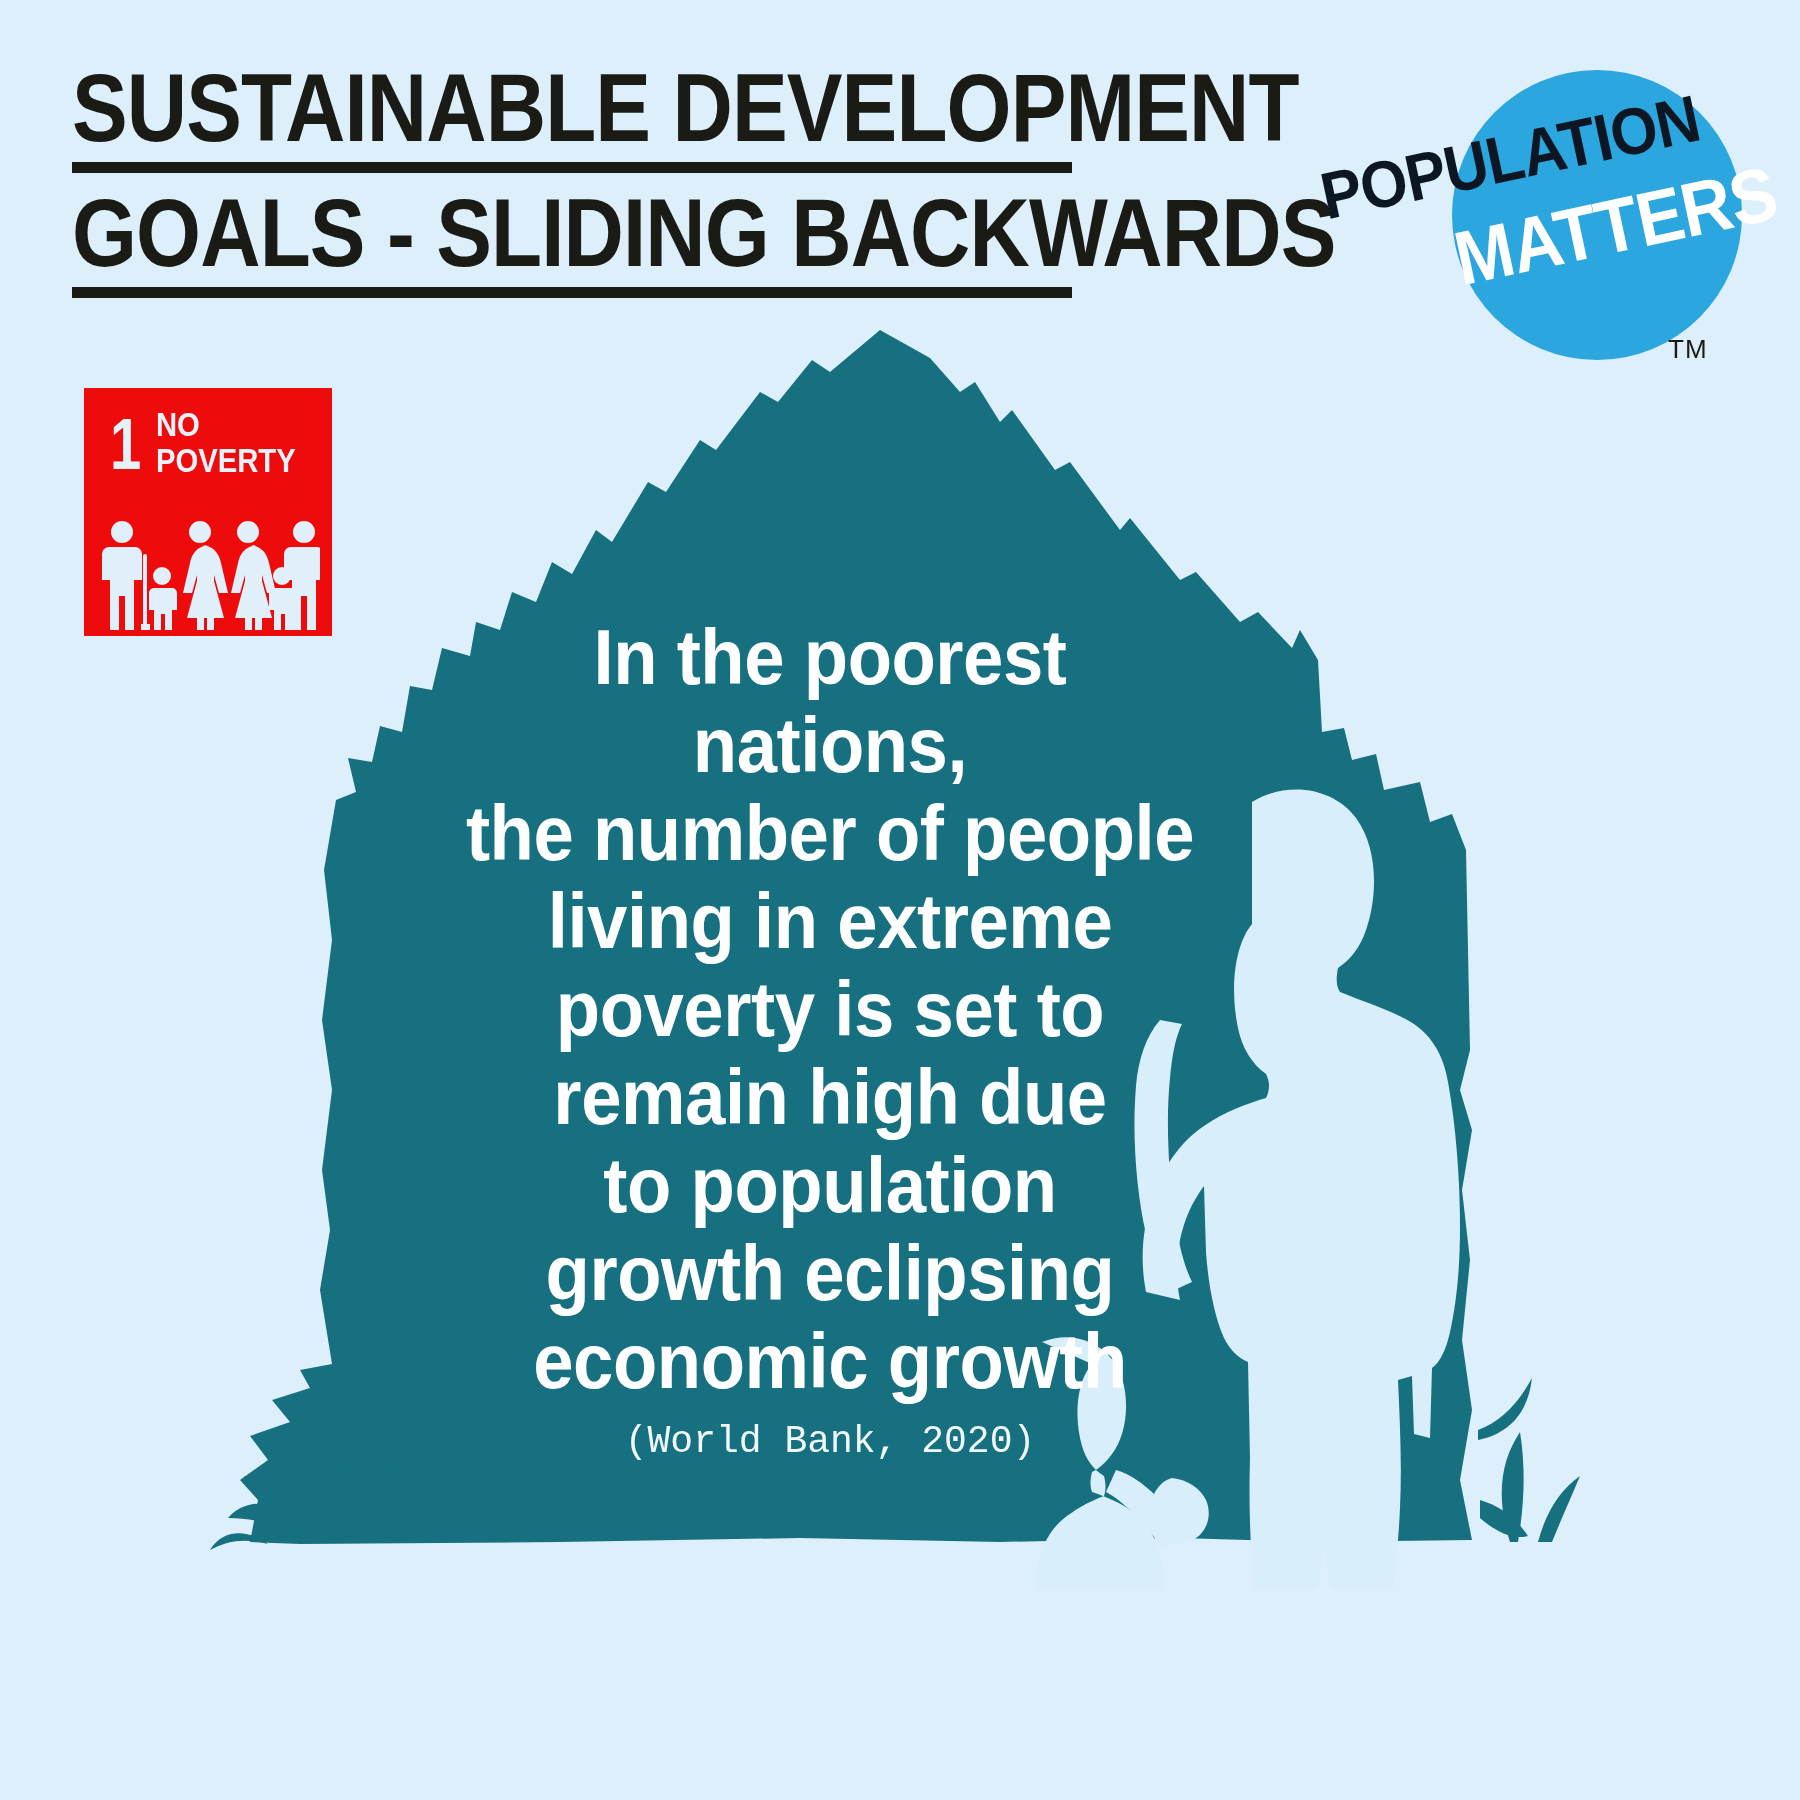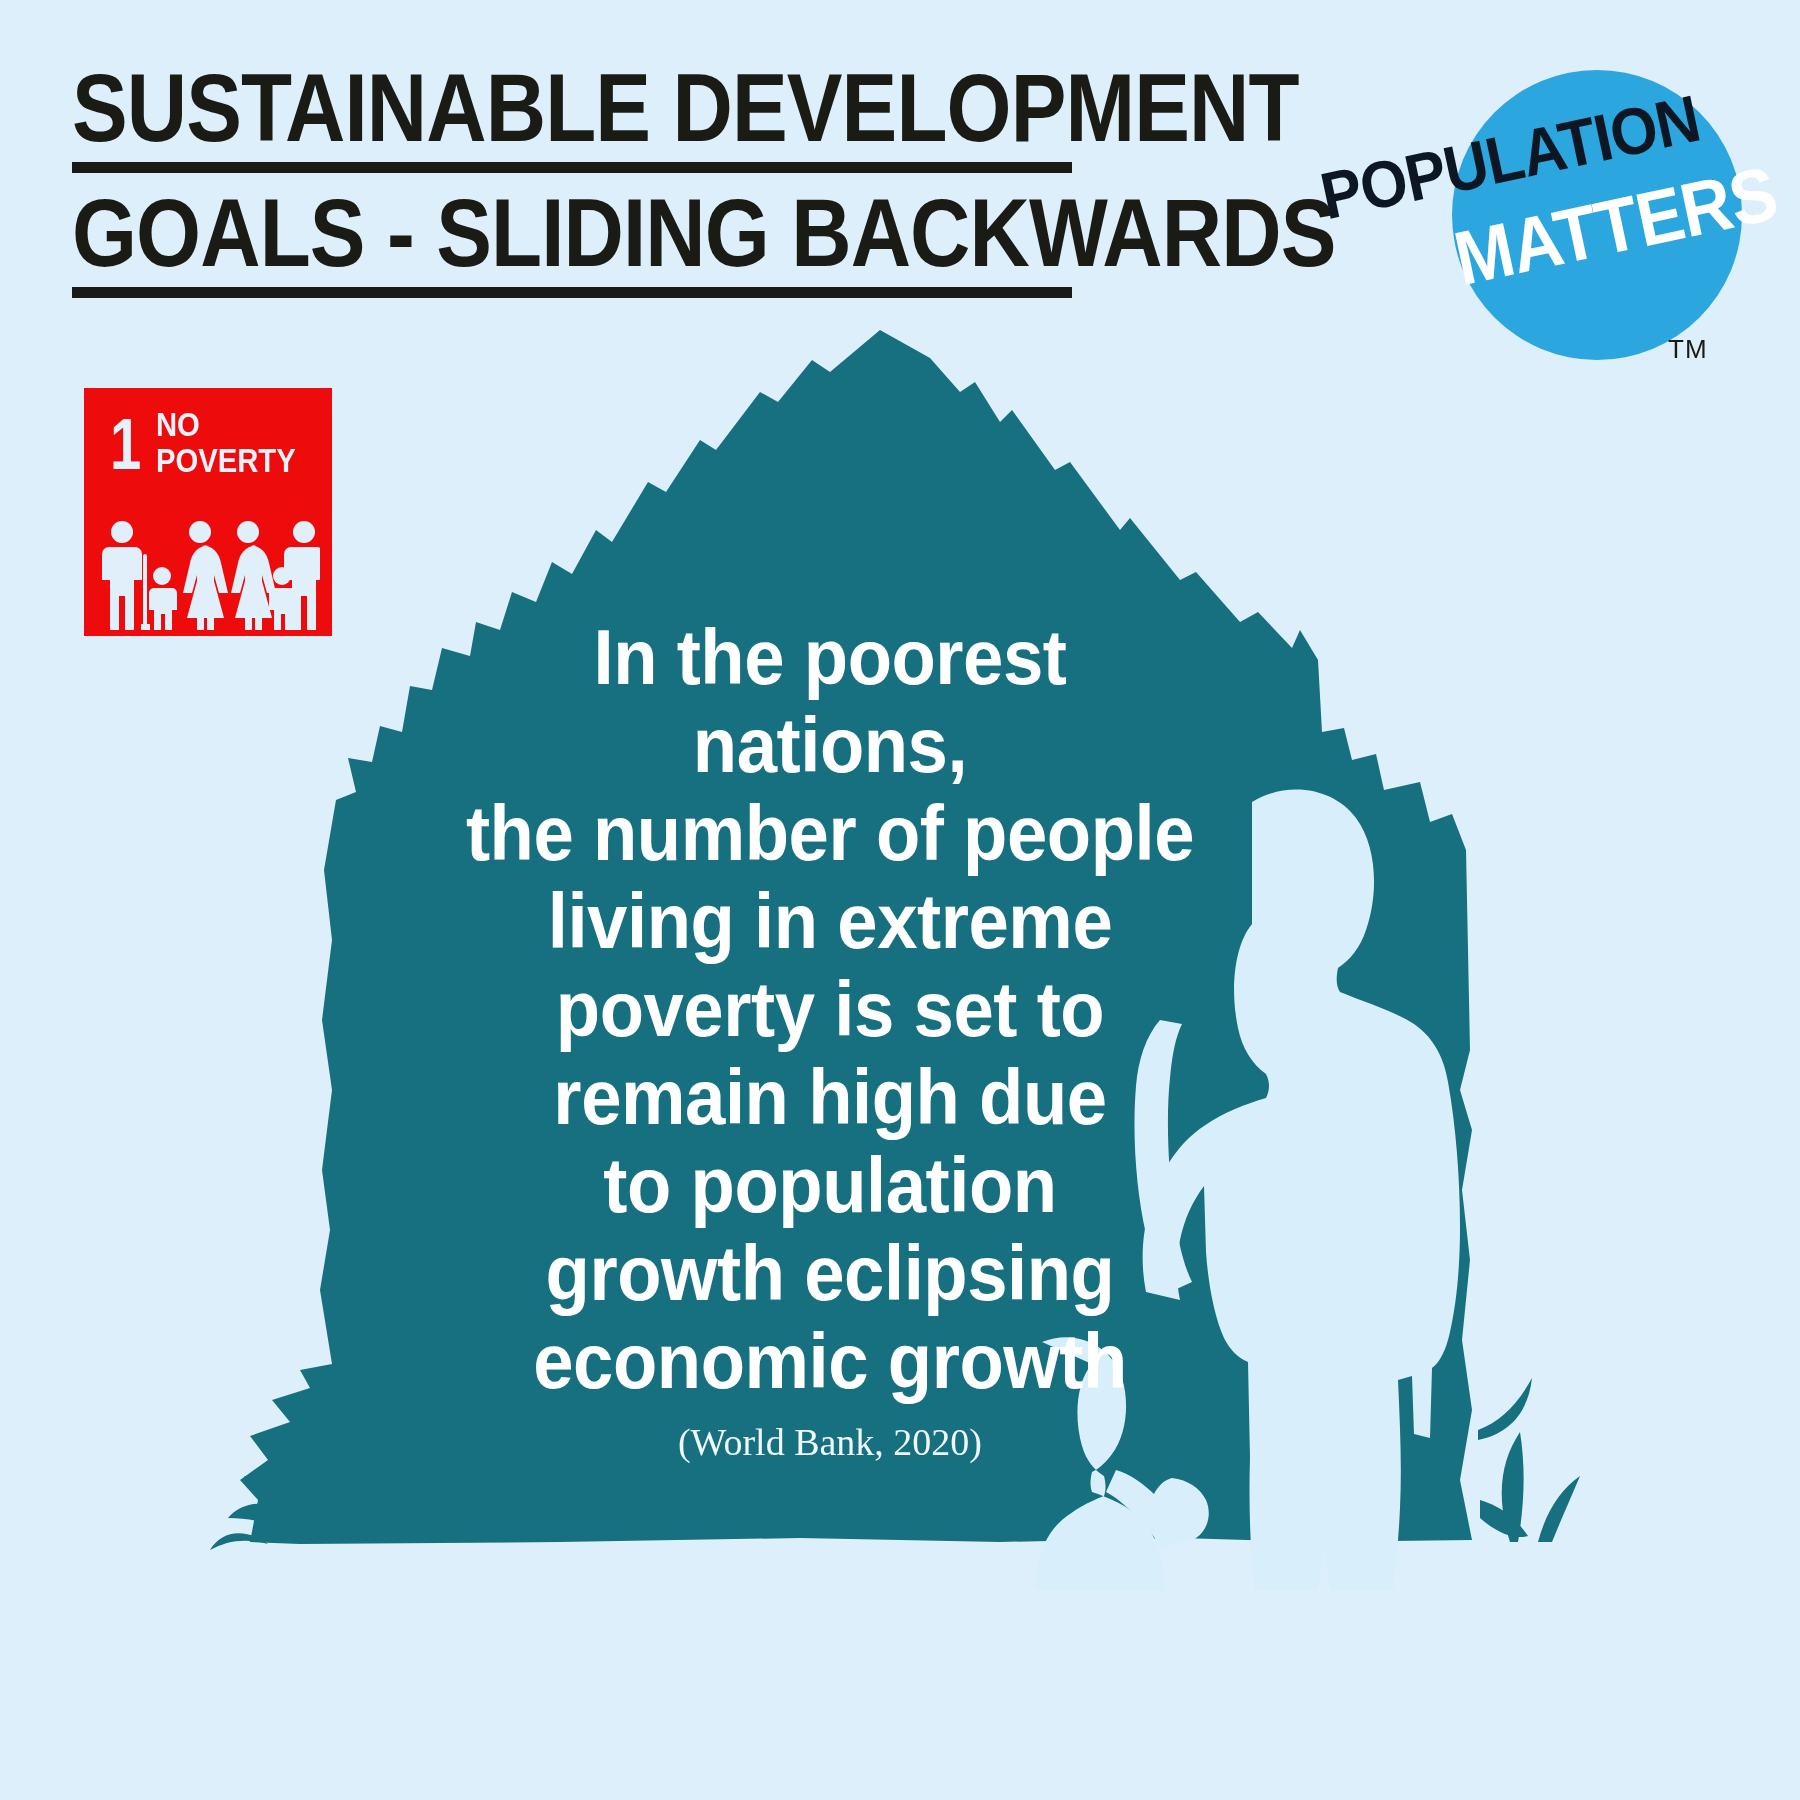--- a/index.html
+++ b/index.html
@@ -171,21 +171,21 @@
     font-size: 78px;
     line-height: 88px;
     letter-spacing: -0.5px;
     transform: scaleX(0.93);
     transform-origin: center top;
     white-space: pre-line;
   }
   #quote-source {
     margin-top: 16px;
     color: #f0f8fc;
-    font-family: Liberation Serif, serif;
+    font-family: Liberation Mono, monospace;
     font-weight: 400;
     font-size: 38px;
     line-height: 42px;
   }
 </style>
 </head>
 <body>
 
 <div id="poster">
 

